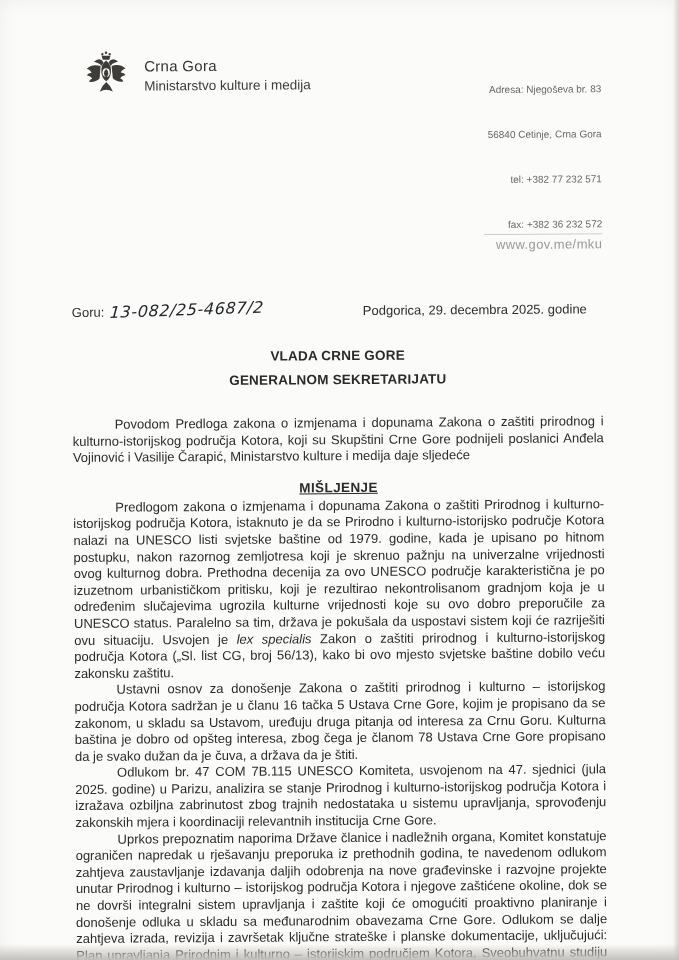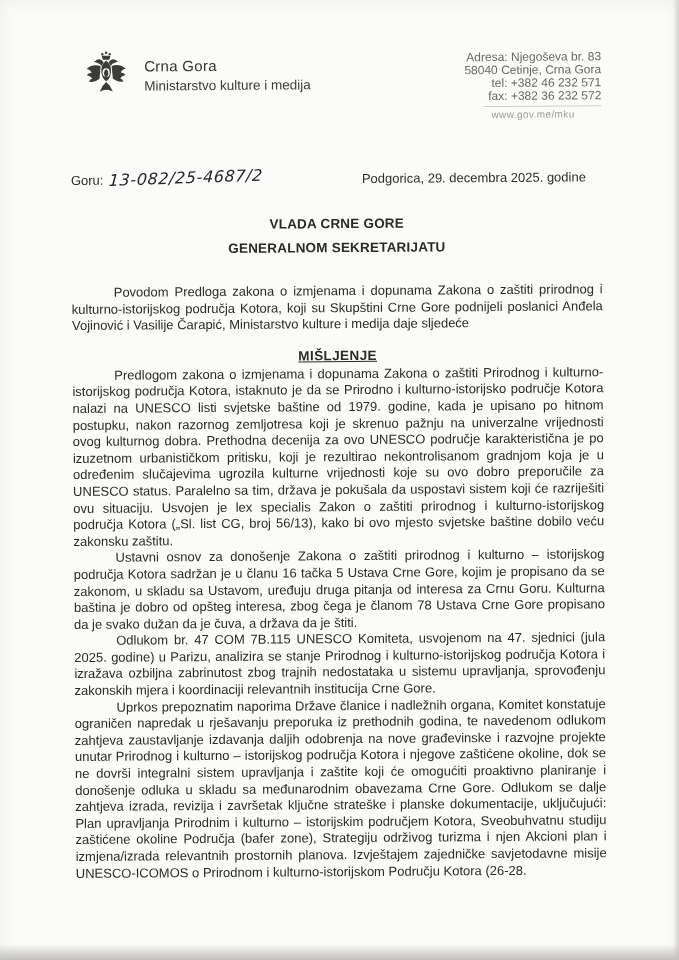--- a/index.html
+++ b/index.html
@@ -29,23 +29,23 @@
     transform-origin:top left;
   }
 
   
   .letterhead { display:flex; align-items:flex-start; }
   .crest { flex:0 0 auto; margin-left:14px; }
   .org-block { margin-left:16px; padding-top:8px; }
   .org-name { font-size:15px; color:#33322f; letter-spacing:0.3px; }
   .org-dept { font-size:13.5px; color:#3c3b38; margin-top:4px; }
   .addr-block { margin-left:auto; text-align:right; padding-top:4px; }
-  .addr-line { font-size:12px; color:#686764; line-height:13px; }
+  .addr-line { font-size:10px; color:#686764; line-height:13px;margin-top:32px; }
   .addr-divider { border:0; border-top:1px solid #cfcecb; width:118px; margin:3px 0 2px auto; }
-  .addr-web { font-size:10px; color:#9b9a96; letter-spacing:0.4px;text-align:center; }
+  .addr-web { font-size:13px; color:#9b9a96; letter-spacing:0.4px; }
 
   
   .ref-row { display:flex; justify-content:space-between; align-items:flex-end; margin-top:46px; }
   .ref-left { display:flex; align-items:flex-end; }
   .ref-label { font-size:13px; color:#2e2d2b; }
   .ref-number {
     font-family:"DejaVu Sans", sans-serif;
     font-style:italic;
     font-size:16px;
     color:#23262c;
@@ -72,21 +72,21 @@
   }
   .opinion-title {
     text-align:center;
     font-size:13.5px;
     font-weight:bold;
     text-decoration:underline;
     letter-spacing:0.4px;
     margin:15px 0 3px 0;
     color:#2b2a28;
   }
-  .italic { }
+  .italic { font-style:italic; }
 </style>
 </head>
 <body>
 
 <div class="paper">
   <div class="content">
 
     <div class="letterhead">
       <div class="crest">
         <svg width="44" height="50" viewBox="0 0 120 132" aria-hidden="true">
@@ -105,22 +105,22 @@
             <path d="M60 50 q7 5 6 13 q-1 7 -6 10 q-5 -3 -6 -10 q-1 -8 6 -13 z"></path>
           </g>
         </svg>
       </div>
       <div class="org-block">
         <div class="org-name">Crna Gora</div>
         <div class="org-dept">Ministarstvo kulture i medija</div>
       </div>
       <div class="addr-block">
         <div class="addr-line">Adresa: Njegoševa br. 83</div>
-        <div class="addr-line">58040 Cetinje, Crna Gora</div>
-        <div class="addr-line">tel: +382 46 232 571</div>
+        <div class="addr-line">56840 Cetinje, Crna Gora</div>
+        <div class="addr-line">tel: +382 77 232 571</div>
         <div class="addr-line">fax: +382 36 232 572</div>
         <hr class="addr-divider">
         <div class="addr-web">www.gov.me/mku</div>
       </div>
     </div>
 
     <div class="ref-row">
       <div class="ref-left">
         <span class="ref-label">Goru:</span>
         <span class="ref-number">13-082/25-4687/2</span>

